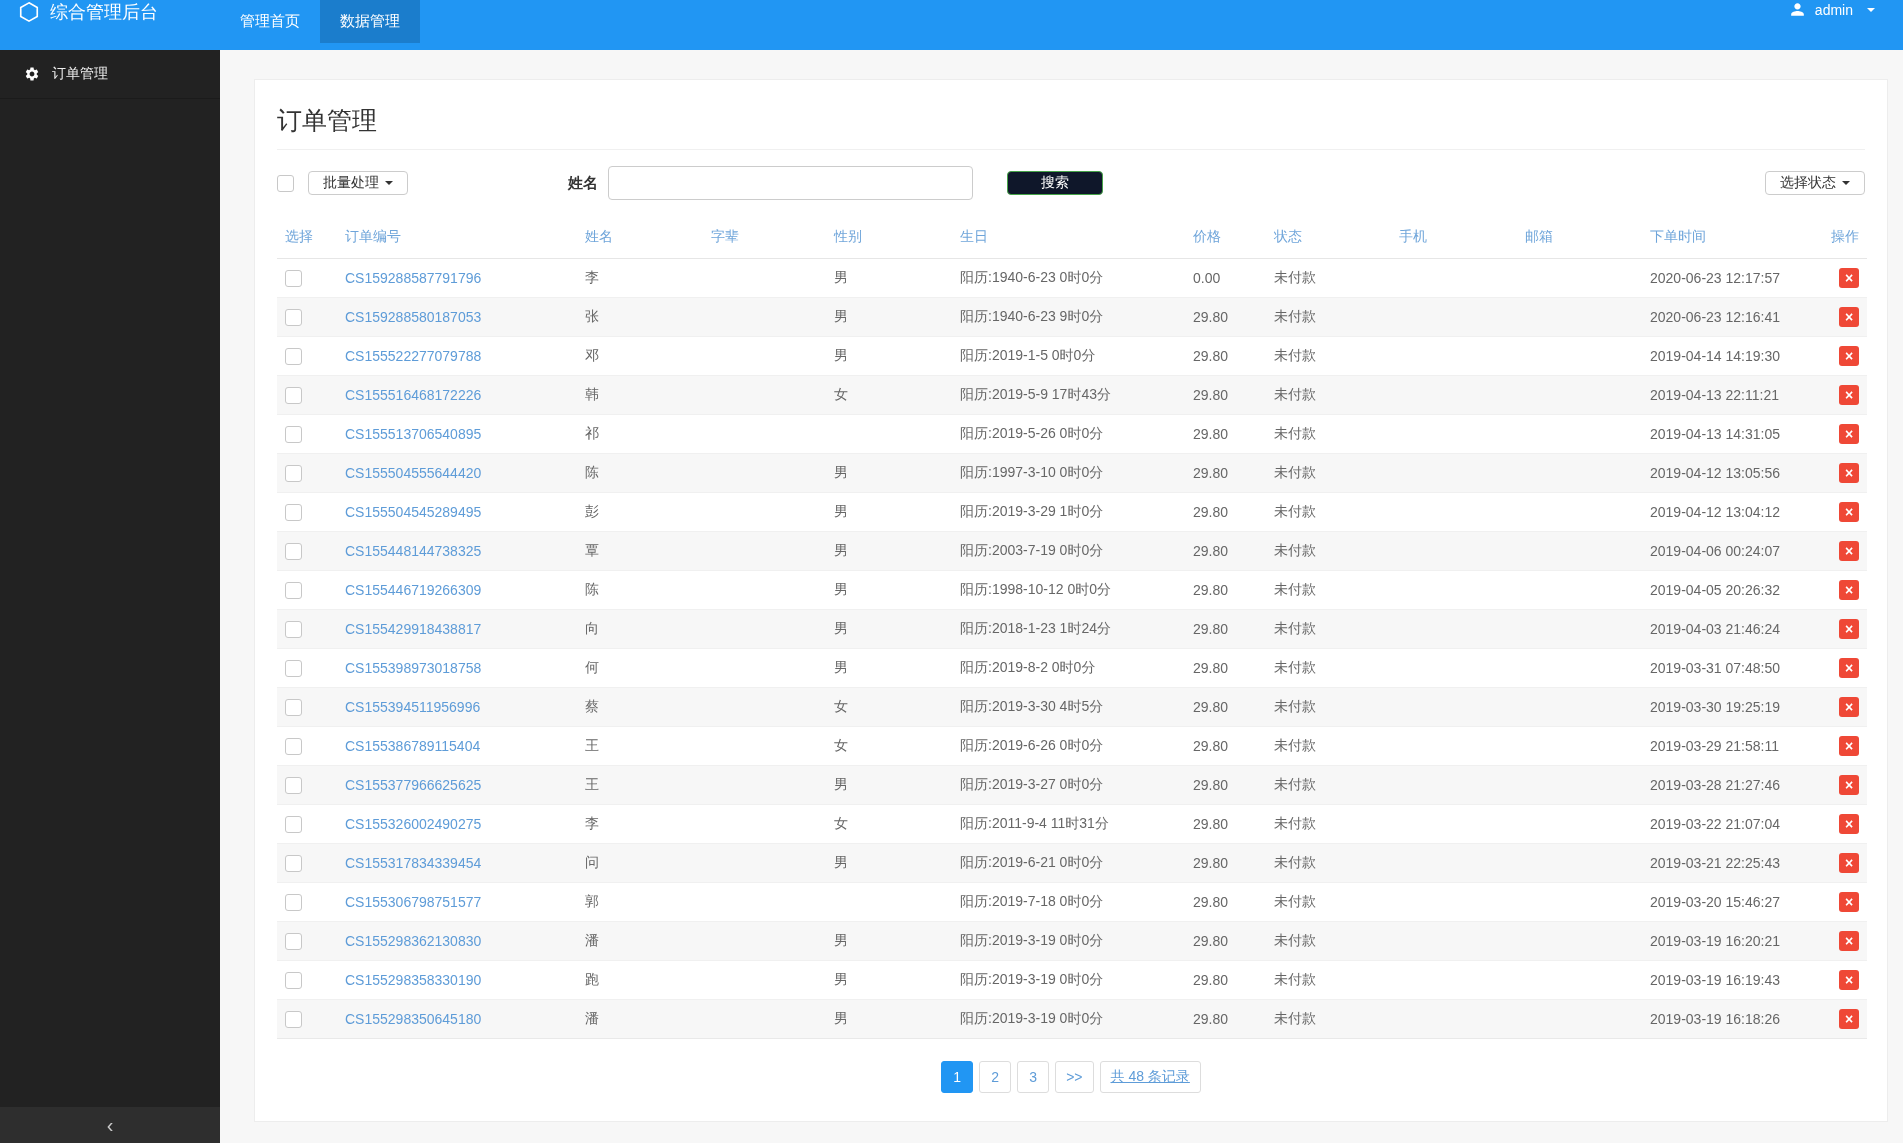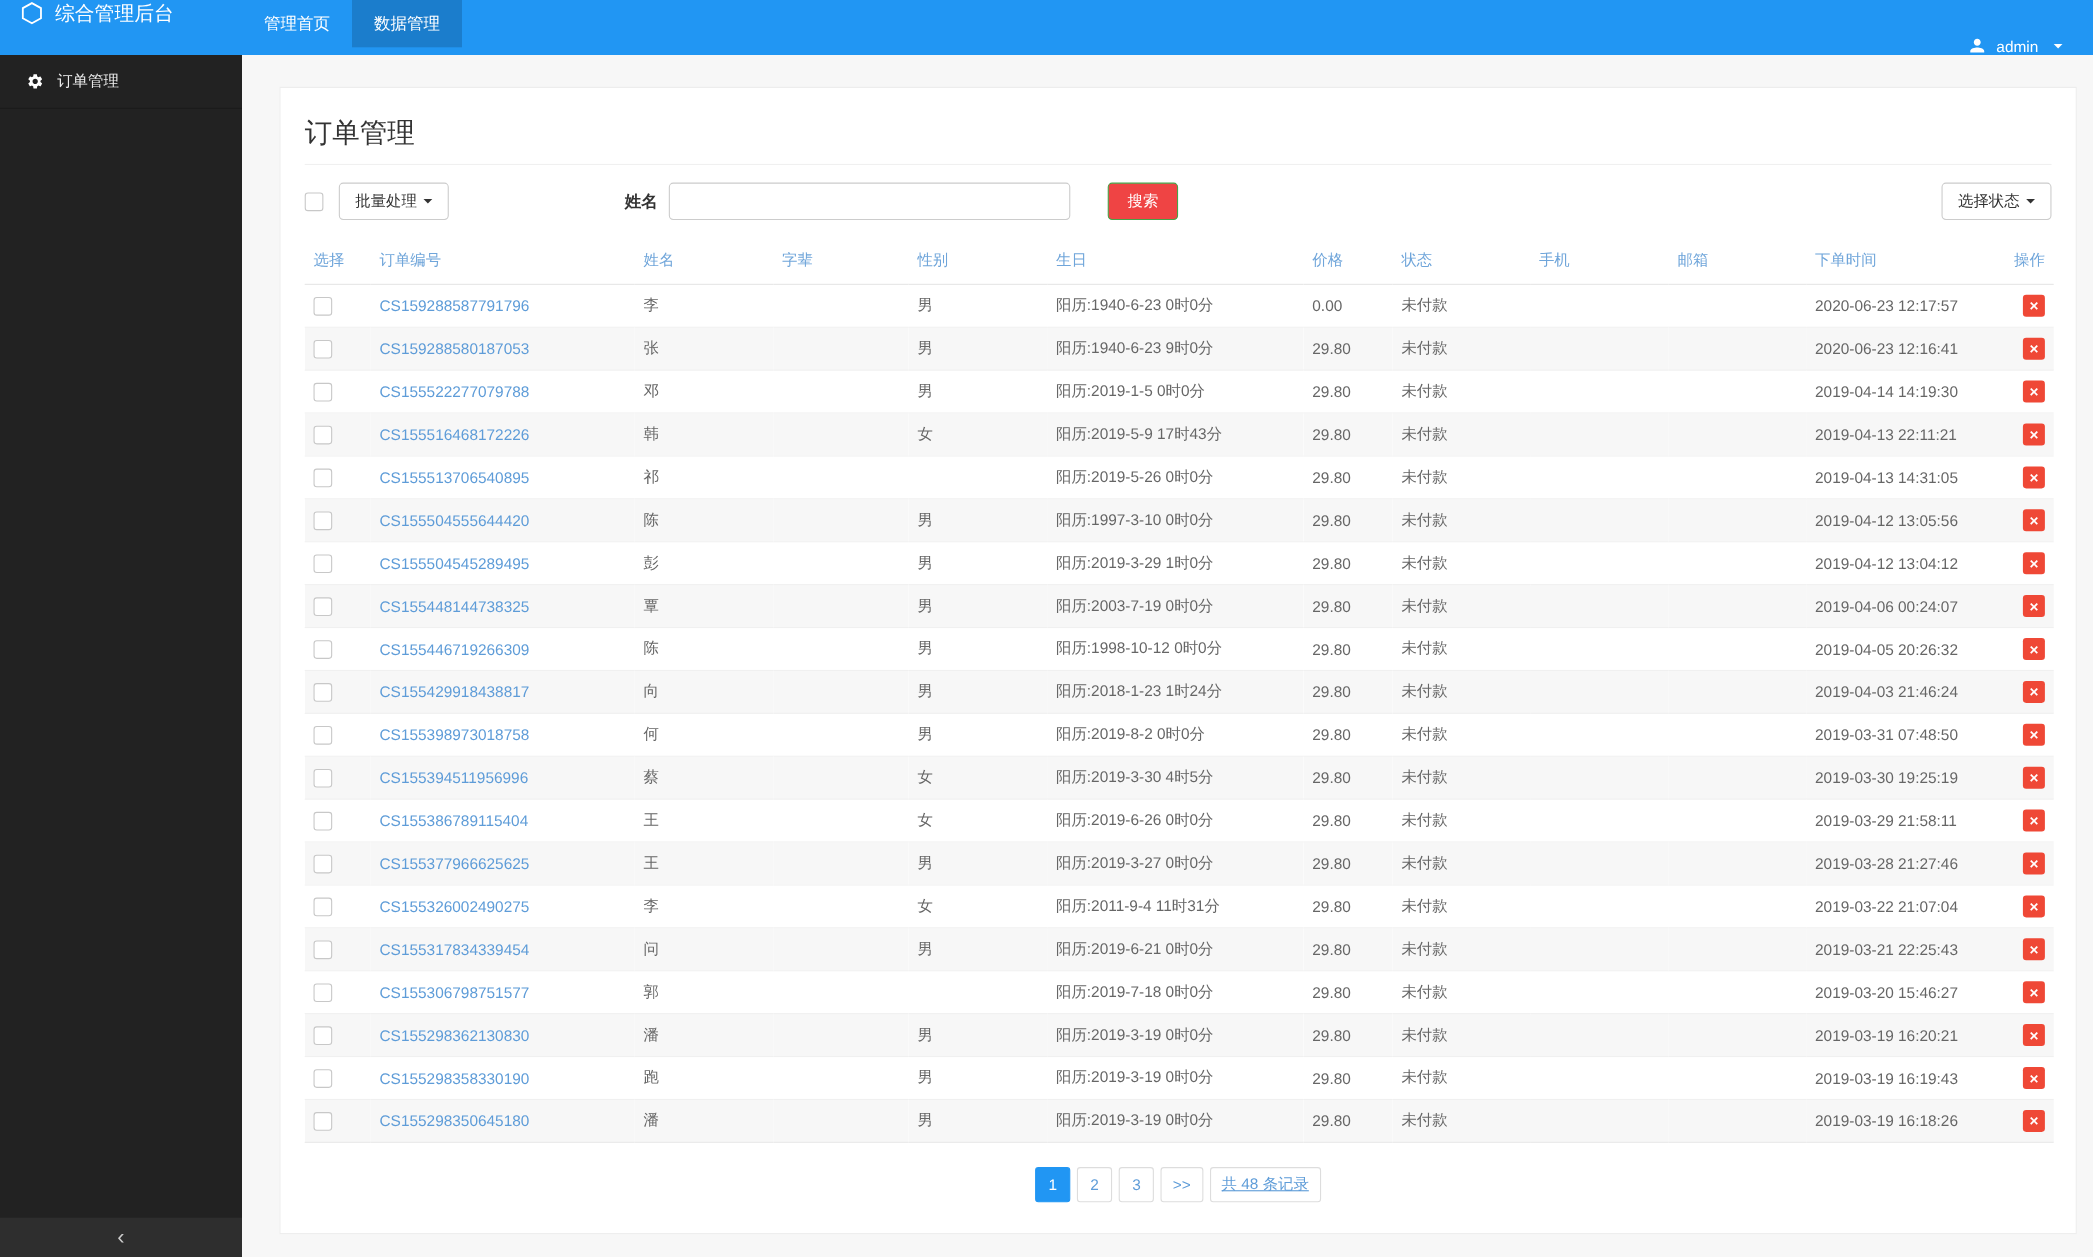--- a/index.html
+++ b/index.html
@@ -19,21 +19,21 @@
   }
   .brand svg { flex:none; }
   .nav-item {
     display:flex; align-items:center; padding:12px 20px; color:#fff;
     font-size:15px; cursor:pointer;
   }
   .nav-item.active { background:rgba(0,0,0,0.16); }
   .top-spacer { flex:1; }
   .user-menu {
     display:flex; align-items:center; gap:8px; padding:0 28px;
-    color:#fff; font-size:14px; cursor:pointer;margin-top:32px;
+    color:#fff; font-size:14px; cursor:pointer;
   }
   .caret {
     display:inline-block; width:0; height:0; margin-left:6px;
     border-left:4px solid transparent; border-right:4px solid transparent;
     border-top:4px solid currentColor; vertical-align:middle;
   }
   
   .sidebar {
     position:fixed; top:50px; left:0; bottom:0; width:220px;
     background:#222; z-index:10;
@@ -64,26 +64,26 @@
   }
   
   .toolbar { display:flex; align-items:center; margin:4px 0 16px; }
   .cb {
     appearance:none; -webkit-appearance:none; width:17px; height:17px;
     border:1px solid #c8c8c8; border-radius:3px; background:#fff;
     margin:0; cursor:pointer; flex:none; vertical-align:middle;
   }
   .cb-all { margin-right:14px; }
   .btn {
-    height:34px; padding:0 14px; border-radius:4px; font-size:14px;
+    height:24px; padding:0 14px; border-radius:4px; font-size:14px;
     cursor:pointer; display:inline-flex; align-items:center; box-sizing:border-box;
     font-family:Liberation Serif, serif;
   }
   .btn-default { background:#fff; border:1px solid #ccc; color:#333; }
-  .btn-success { background:#ef4444; border:1px solid #46a349; color:#fff; padding:0 17px; }
+  .btn-success { background:#0f172a; border:1px solid #46a349; color:#fff; padding:0 33px; }
   .name-group { display:flex; align-items:center; margin-left:160px; }
   .name-label { font-weight:bold; font-size:15px; color:#333; margin-right:10px; }
   .name-input {
     width:365px; height:34px; border:1px solid #ccc; border-radius:4px;
     padding:0 10px; box-sizing:border-box; font-size:14px; margin-right:34px;
     font-family:inherit;
   }
   .status-right { margin-left:auto; }
   
   .order-table {

